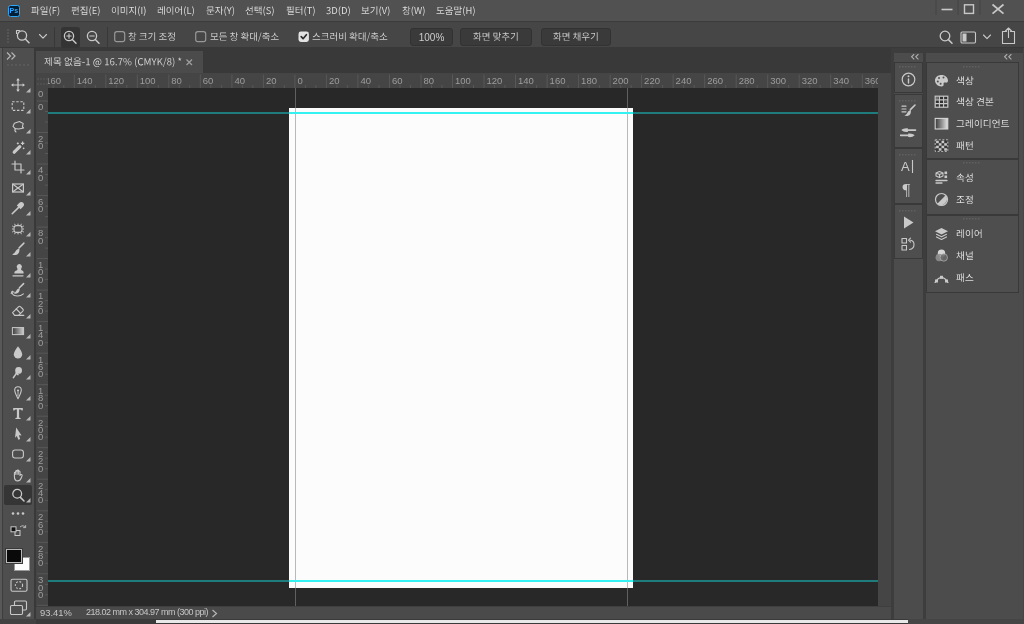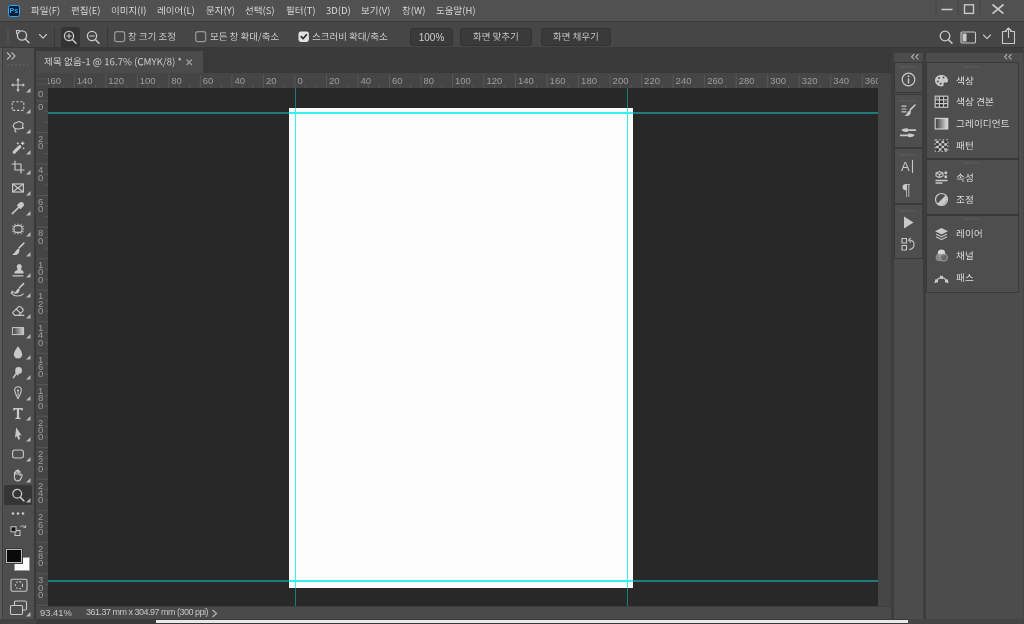--- a/index.html
+++ b/index.html
@@ -557,21 +557,21 @@
 <div style="position:absolute;left:48px;top:112.4px;width:830px;height:1.3px;background:#1f7c7c;"></div>
 <div style="position:absolute;left:48px;top:580.3px;width:830px;height:1.3px;background:#1f7c7c;"></div>
 <div style="position:absolute;left:295.1px;top:88px;width:1.3px;height:518px;background:#1f7c7c;"></div>
 <div style="position:absolute;left:626.6px;top:88px;width:1.3px;height:518px;background:#1f7c7c;"></div>
 <div style="position:absolute;left:288.8px;top:107.6px;width:344.5px;height:480px;background:#fcfcfc;"></div>
 <div style="position:absolute;left:288.8px;top:112.4px;width:344.5px;height:1.3px;background:#35f2f2;"></div>
 <div style="position:absolute;left:288.8px;top:580.3px;width:344.5px;height:1.3px;background:#35f2f2;"></div>
 <div style="position:absolute;left:295.1px;top:107.6px;width:1.3px;height:480px;background:#35f2f2;"></div>
 <div style="position:absolute;left:626.6px;top:107.6px;width:1.3px;height:480px;background:#35f2f2;"></div>
 <div style="position:absolute;left:40px;top:612.3px;transform:translateY(-50%);font:400 9.4px 'Liberation Sans',sans-serif;color:#c6c6c6;white-space:pre;">93.41%</div>
-<div style="position:absolute;left:86px;top:612.3px;transform:translateY(-50%);font:400 9.0px 'Liberation Sans',sans-serif;color:#c6c6c6;white-space:pre;letter-spacing:-0.5px;">361.37 mm x 304.97 mm (300 ppi)</div>
+<div style="position:absolute;left:86px;top:612.3px;transform:translateY(-50%);font:400 9.0px 'Liberation Sans',sans-serif;color:#c6c6c6;white-space:pre;letter-spacing:-0.5px;">218.02 mm x 304.97 mm (300 ppi)</div>
 <svg style="position:absolute;left:211px;top:608.5px" width="8" height="9">
       <path d="M1.5 1 L5.5 4.5 L1.5 8" stroke="#b5b5b5" stroke-width="1.2" fill="none"></path>
     </svg>
 <svg style="position:absolute;left:910px;top:53px" width="11" height="8">
       <path d="M4.2 1.2 L1.6 3.8 L4.2 6.4 M8.4 1.2 L5.8 3.8 L8.4 6.4" stroke="#b0b0b0" stroke-width="1.1" fill="none"></path>
     </svg>
 <svg style="position:absolute;left:1003px;top:53px" width="11" height="8">
       <path d="M4.2 1.2 L1.6 3.8 L4.2 6.4 M8.4 1.2 L5.8 3.8 L8.4 6.4" stroke="#b0b0b0" stroke-width="1.1" fill="none"></path>
     </svg>
 <div style="position:absolute;left:893.5px;top:62px;width:29.5px;height:31px;background:#4e4e4e;border:1px solid #393939;box-sizing:border-box;"></div>

